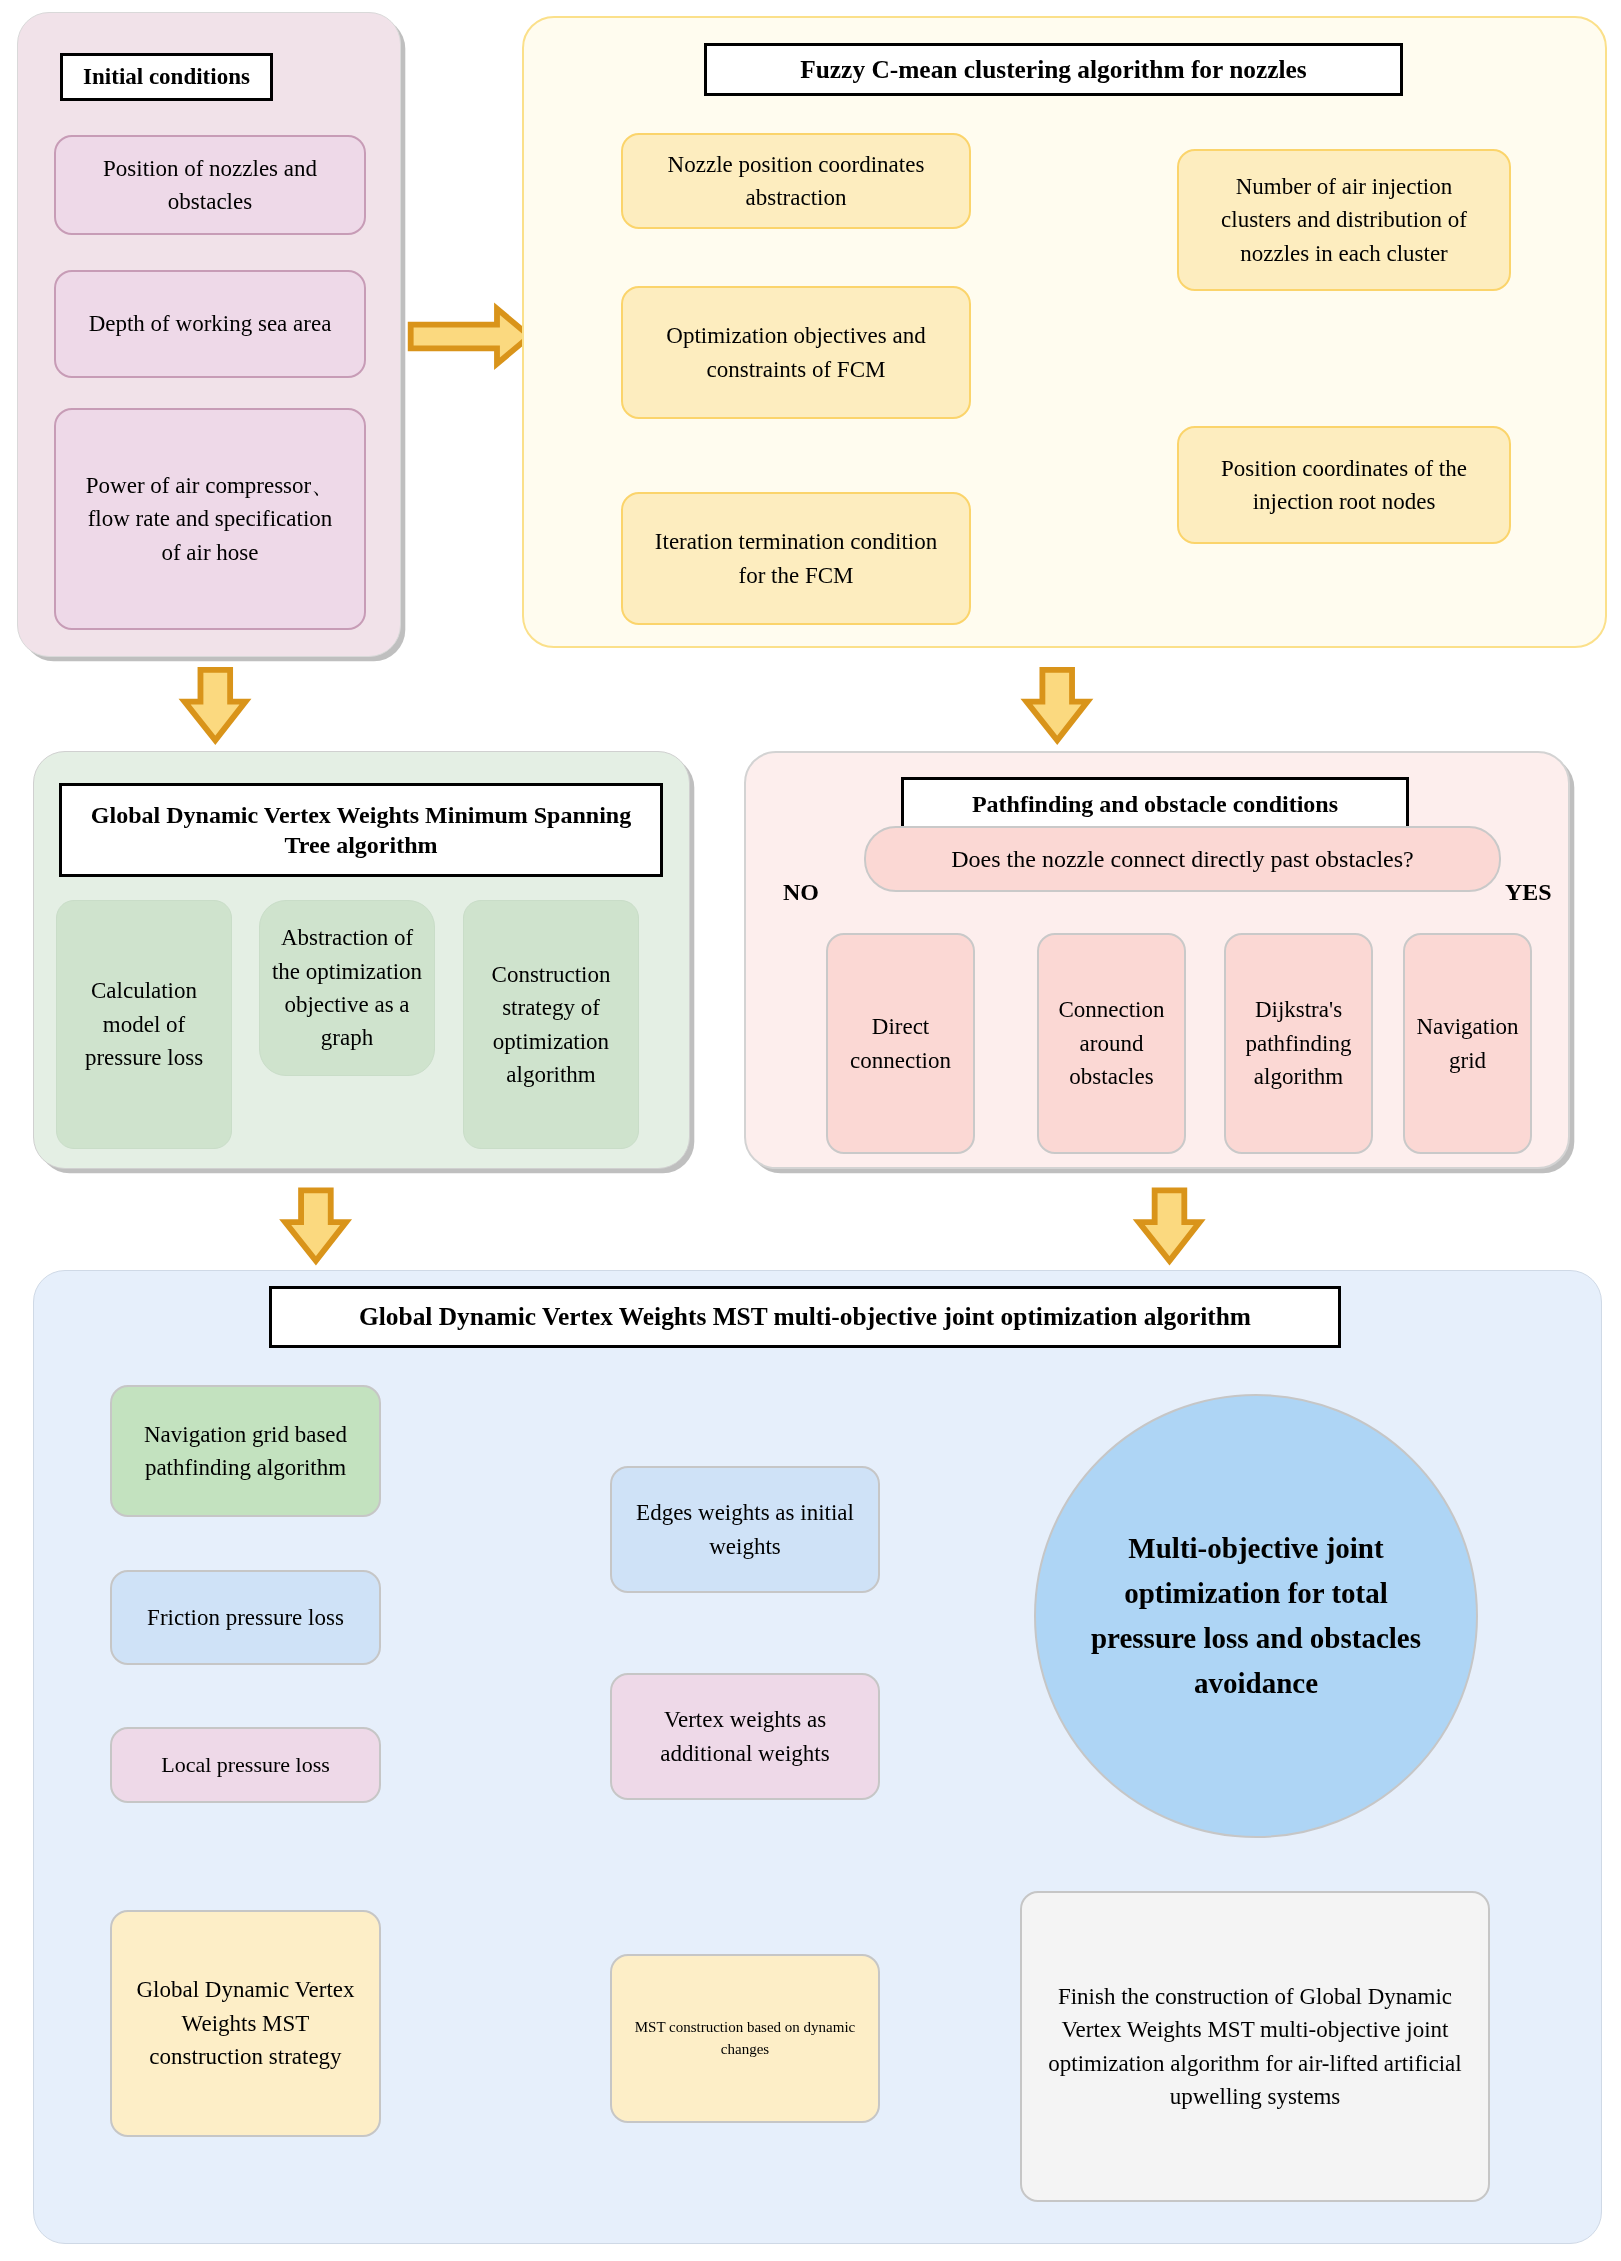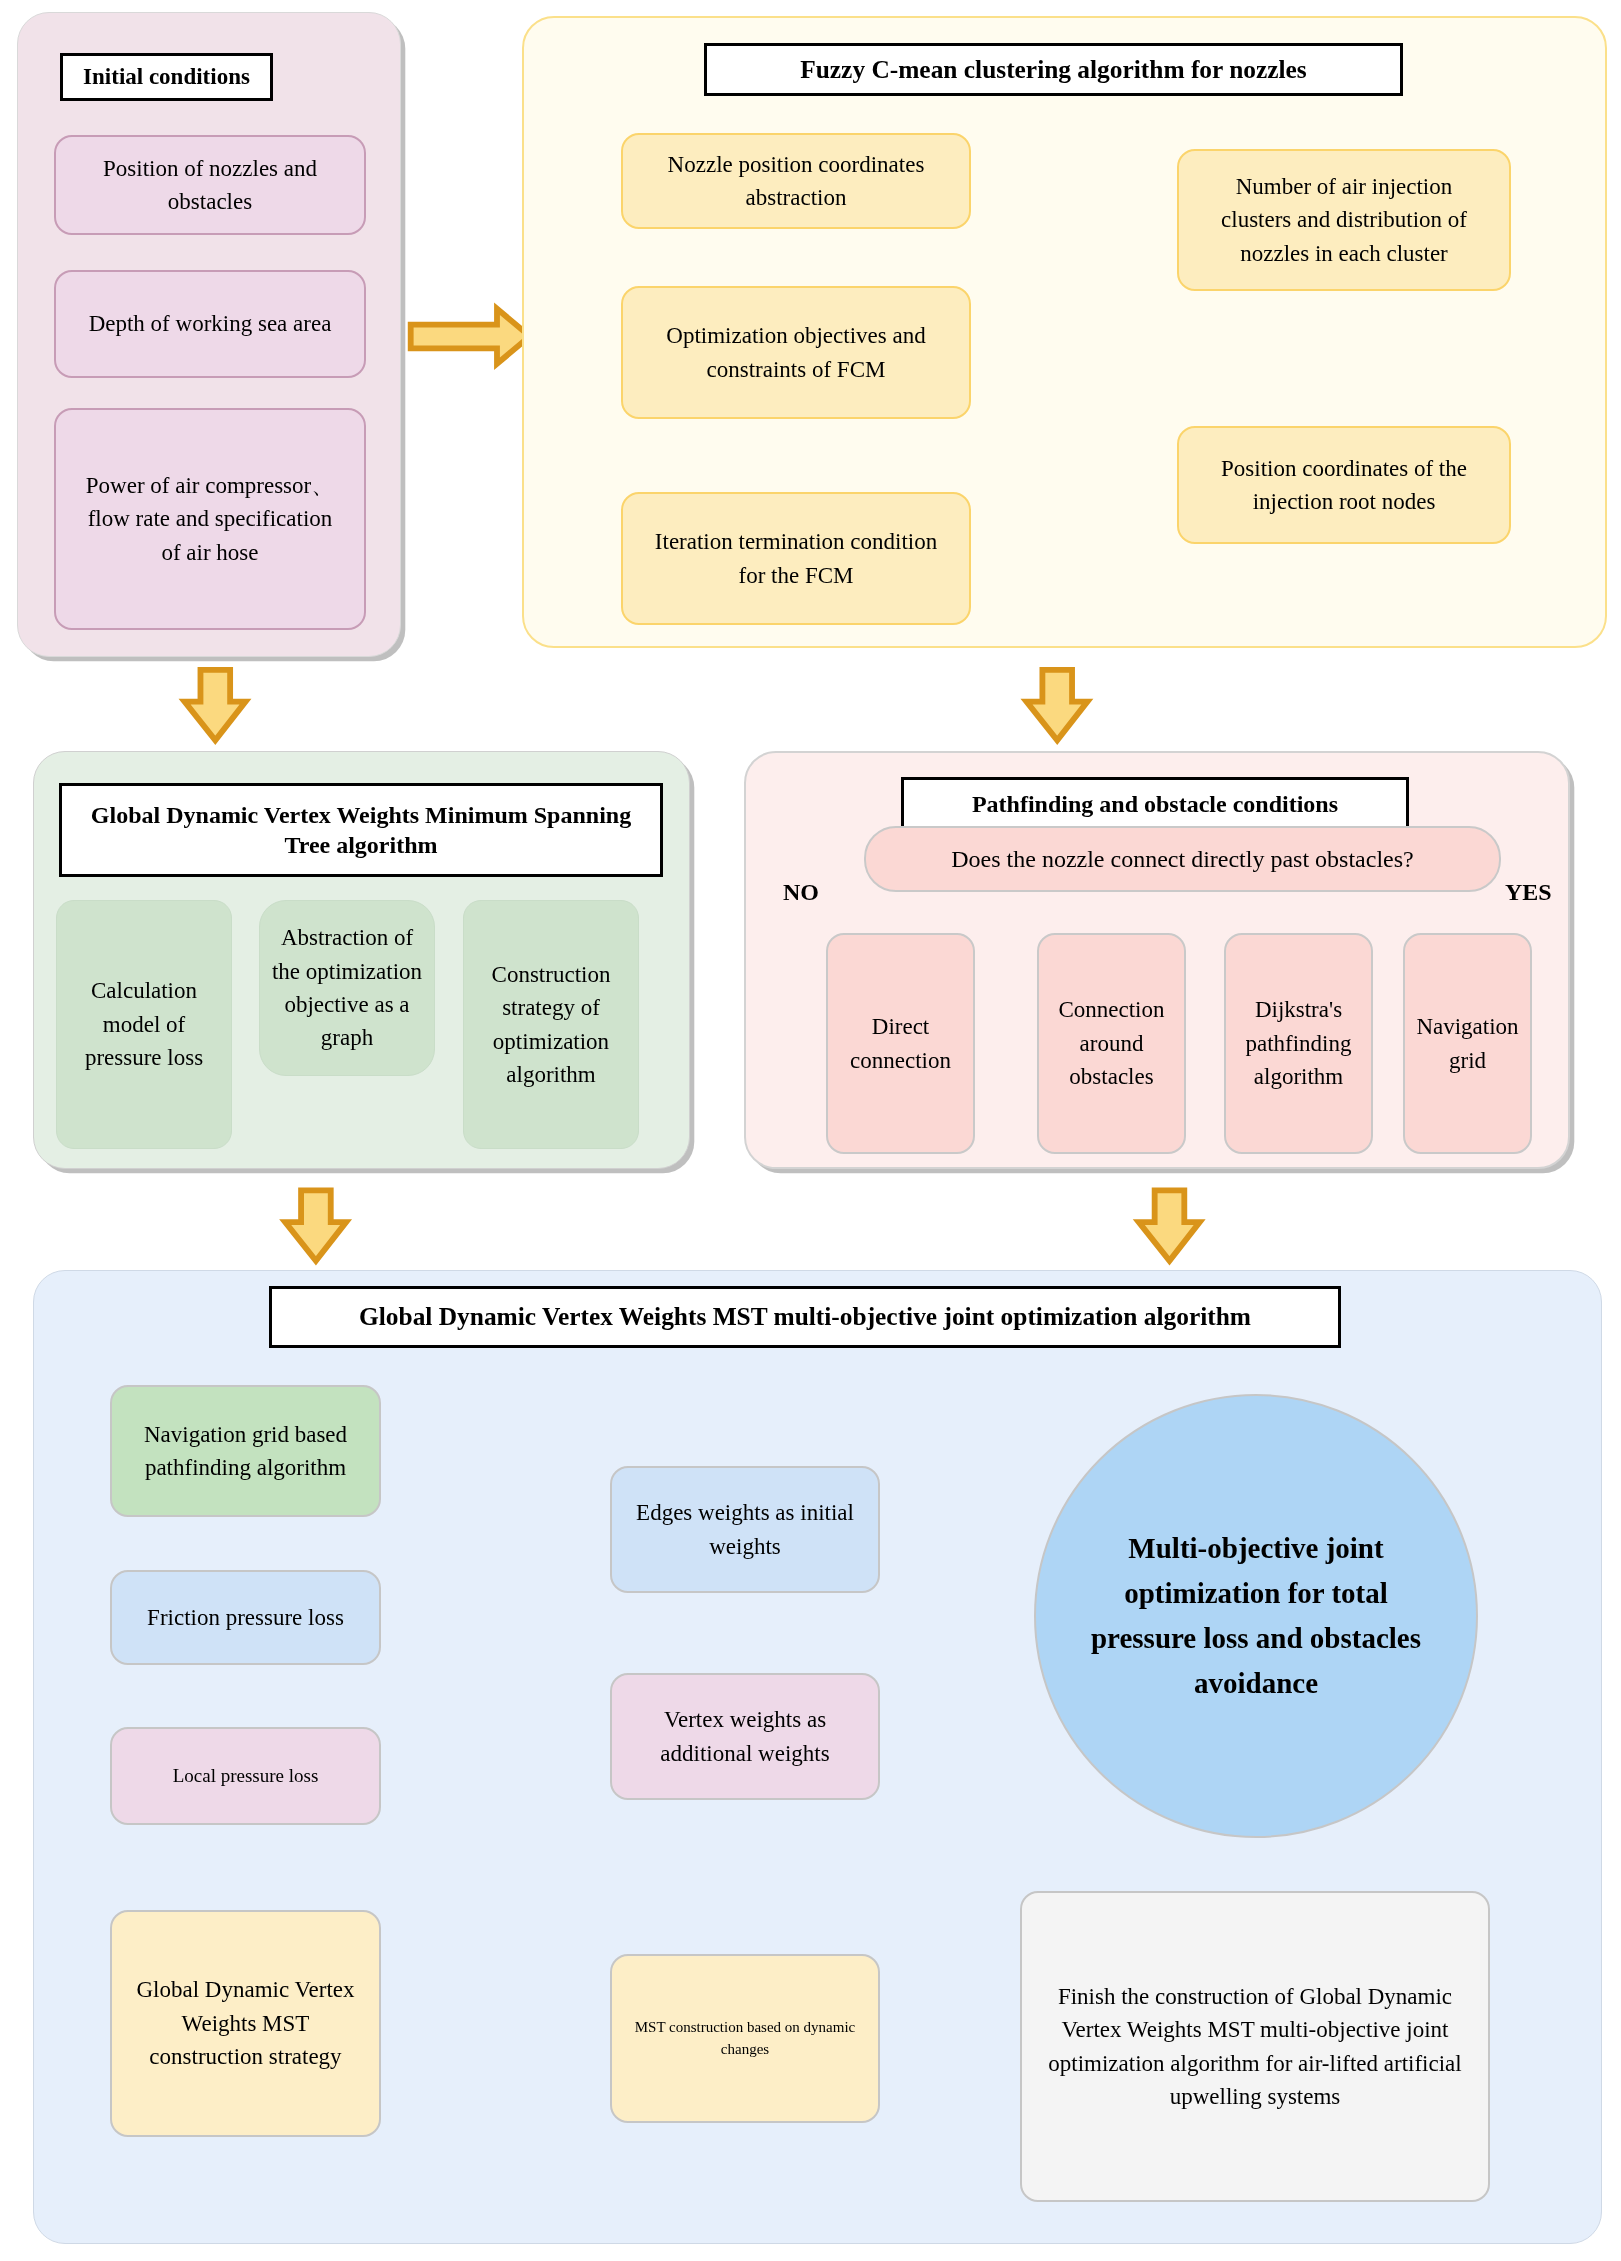--- a/index.html
+++ b/index.html
@@ -196,21 +196,21 @@
   </div>
 
   <div class="node mint-node" style="left:110px;top:1385px;width:271px;height:132px;font-size:23px;padding:0 13.8px;">
     <span>Navigation grid based pathfinding algorithm</span>
   </div>
 
   <div class="node blue-node" style="left:110px;top:1570px;width:271px;height:95px;font-size:23px;padding:0 13.8px;">
     <span>Friction pressure loss</span>
   </div>
 
-  <div class="node lilac-node" style="left:110px;top:1727px;width:271px;height:98px;font-size:19px;padding:0 10.6px;">
+  <div class="node lilac-node" style="left:110px;top:1727px;width:271px;height:76px;font-size:22px;padding:0 10.6px;">
     <span>Local pressure loss</span>
   </div>
 
   <div class="node cream-node" style="left:110px;top:1910px;width:271px;height:227px;font-size:23px;padding:0 13.8px;">
     <span>Global Dynamic Vertex Weights MST construction strategy</span>
   </div>
 
   <div class="node blue-node" style="left:610px;top:1466px;width:270px;height:127px;font-size:23px;padding:0 21px;">
     <span>Edges weights as initial weights</span>
   </div>

